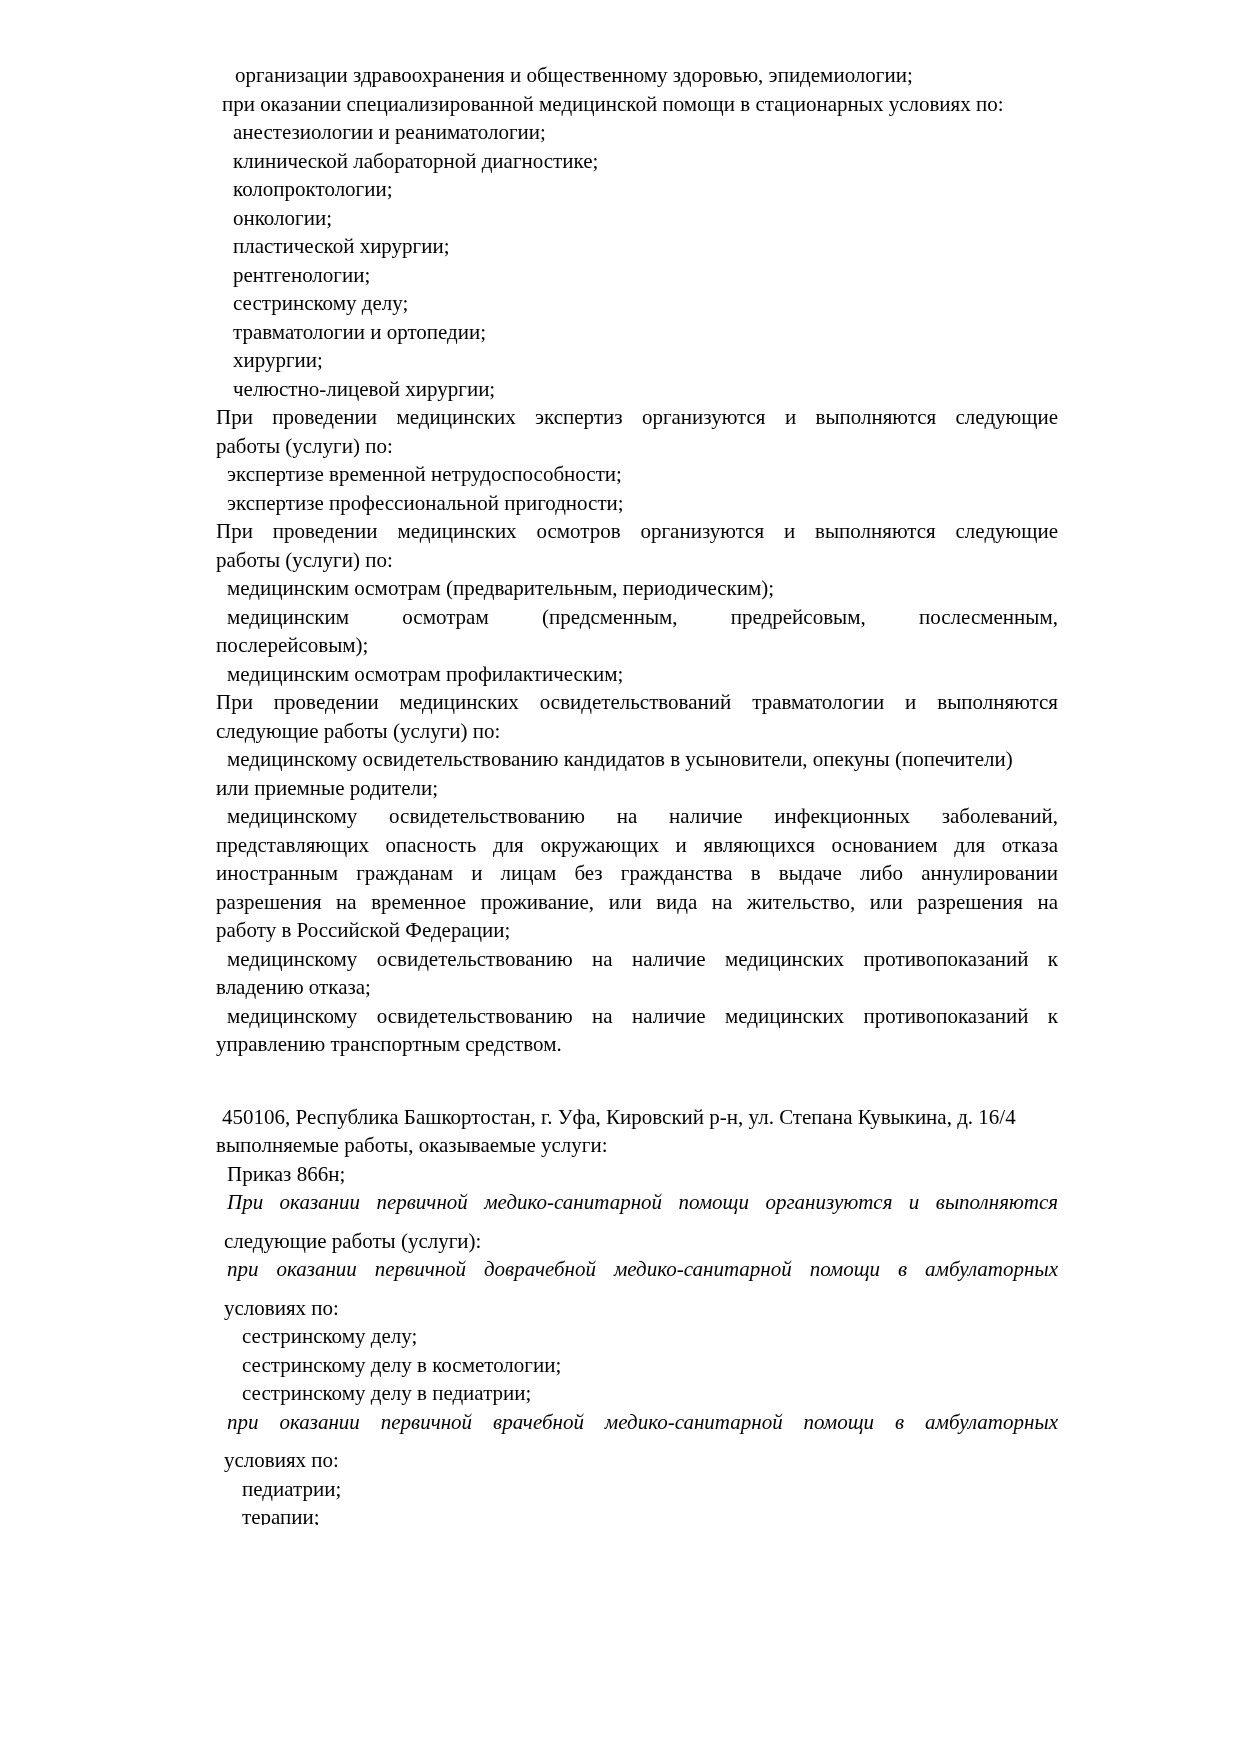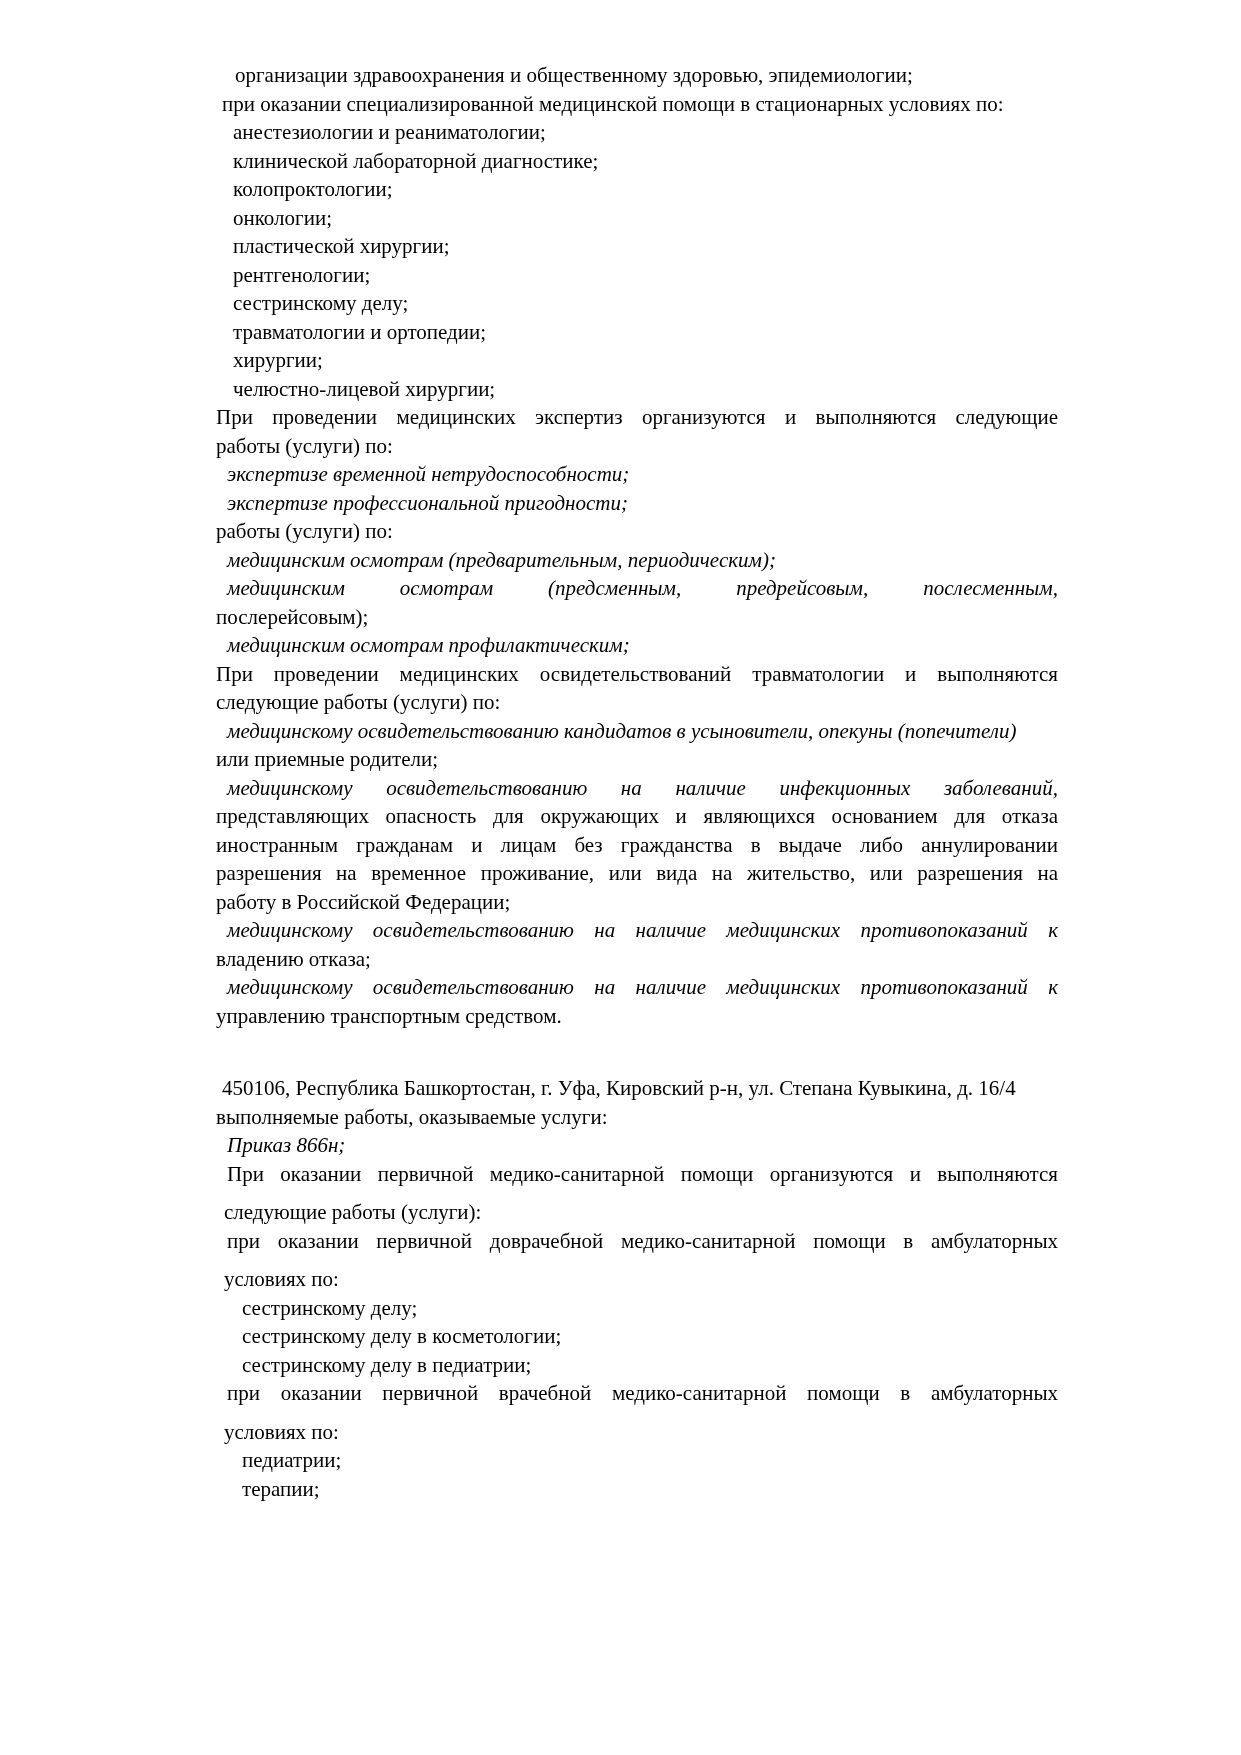--- a/index.html
+++ b/index.html
@@ -17,25 +17,25 @@
     overflow: hidden;
   }
   .line { margin: 0; white-space: normal; }
   
   .jl { text-align: justify; text-align-last: justify; }
   
   .cont2.first  { margin-left: 19px; }
   .lead.first   { margin-left: 6px;  }
   .item2        { margin-left: 17px; }
   .para.first, .para.cont { margin-left: 0; }
-  .item1.first  { margin-left: 11px; font-style: italic; }
+  .item1.first  { margin-left: 11px; }
   .item1.cont   { margin-left: 0;  }
   .addr.first   { margin-left: 6px; }
   .addr.cont    { margin-left: 0;  }
-  .s2para.first, .s2item1.first { margin-left: 11px; }
+  .s2para.first, .s2item1.first { margin-left: 11px; font-style: italic; }
   .s2para.cont,  .s2item1.cont  { margin-left: 8px; margin-top: 10px;  }
   .s2item2      { margin-left: 26px; }
   .spacer { height: 44px; }
 </style>
 </head>
 <body>
 
 <div class="page">
     <div class="line cont2 first">организации здравоохранения и общественному здоровью, эпидемиологии;</div>
     <div class="line lead first">при оказании специализированной медицинской помощи в стационарных условиях по:</div>
@@ -46,20 +46,21 @@
     <div class="line item2 first">пластической хирургии;</div>
     <div class="line item2 first">рентгенологии;</div>
     <div class="line item2 first">сестринскому делу;</div>
     <div class="line item2 first">травматологии и ортопедии;</div>
     <div class="line item2 first">хирургии;</div>
     <div class="line item2 first">челюстно-лицевой хирургии;</div>
     <div class="line para first jl">При проведении медицинских экспертиз организуются и выполняются следующие</div>
     <div class="line para cont">работы (услуги) по:</div>
     <div class="line item1 first">экспертизе временной нетрудоспособности;</div>
     <div class="line item1 first">экспертизе профессиональной пригодности;</div>
+    <div class="line para first jl">При проведении медицинских осмотров организуются и выполняются следующие</div>
     <div class="line para cont">работы (услуги) по:</div>
     <div class="line item1 first">медицинским осмотрам (предварительным, периодическим);</div>
     <div class="line item1 first jl">медицинским осмотрам (предсменным, предрейсовым, послесменным,</div>
     <div class="line item1 cont">послерейсовым);</div>
     <div class="line item1 first">медицинским осмотрам профилактическим;</div>
     <div class="line para first jl">При проведении медицинских освидетельствований травматологии и выполняются</div>
     <div class="line para cont">следующие работы (услуги) по:</div>
     <div class="line item1 first">медицинскому освидетельствованию кандидатов в усыновители, опекуны (попечители)</div>
     <div class="line item1 cont">или приемные родители;</div>
     <div class="line item1 first jl">медицинскому освидетельствованию на наличие инфекционных заболеваний,</div>

